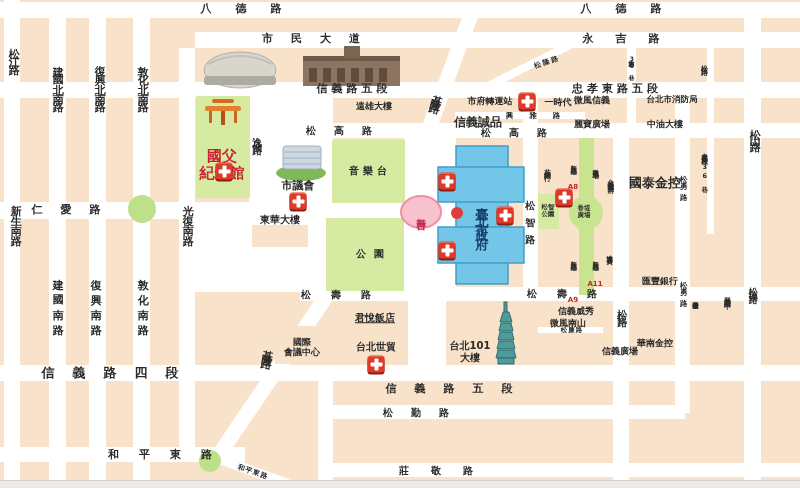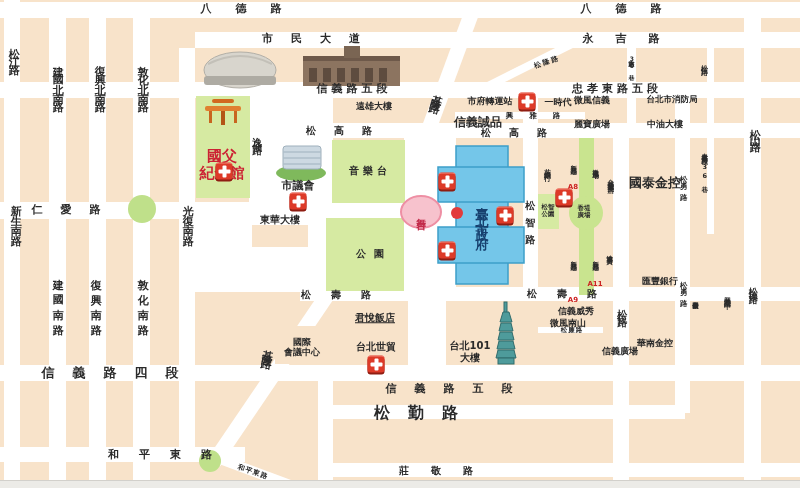--- a/index.html
+++ b/index.html
@@ -150,21 +150,21 @@
       <div class="lbl" style="left: 632px; top: 39px; font-size: 11px; letter-spacing: 22px; transform: translate(-50%, -50%);">永吉路</div>
       <div class="lbl" style="left: 354px; top: 89px; font-size: 11px; letter-spacing: 4px; transform: translate(-50%, -50%);">信義路五段</div>
       <div class="lbl" style="left: 617px; top: 89px; font-size: 11px; letter-spacing: 4px; transform: translate(-50%, -50%);">忠孝東路五段</div>
       <div class="lbl" style="left: 348px; top: 131px; font-size: 10px; letter-spacing: 18px; transform: translate(-50%, -50%);">松高路</div>
       <div class="lbl" style="left: 523px; top: 133px; font-size: 10px; letter-spacing: 18px; transform: translate(-50%, -50%);">松高路</div>
       <div class="lbl" style="left: 75px; top: 210px; font-size: 11px; letter-spacing: 18px; transform: translate(-50%, -50%);">仁愛路</div>
       <div class="lbl" style="left: 119px; top: 373px; font-size: 13px; letter-spacing: 18px; transform: translate(-50%, -50%);">信義路四段</div>
       <div class="lbl" style="left: 458px; top: 389px; font-size: 11px; letter-spacing: 18px; transform: translate(-50%, -50%);">信義路五段</div>
       <div class="lbl" style="left: 346px; top: 295px; font-size: 10px; letter-spacing: 20px; transform: translate(-50%, -50%);">松壽路</div>
       <div class="lbl" style="left: 572px; top: 294px; font-size: 10px; letter-spacing: 20px; transform: translate(-50%, -50%);">松壽路</div>
-      <div class="lbl" style="left: 425px; top: 413px; font-size: 16px; letter-spacing: 18px; transform: translate(-50%, -50%);">松勤路</div>
+      <div class="lbl" style="left: 425px; top: 413px; font-size: 10px; letter-spacing: 18px; transform: translate(-50%, -50%);">松勤路</div>
       <div class="lbl" style="left: 447px; top: 471px; font-size: 10px; letter-spacing: 22px; transform: translate(-50%, -50%);">莊敬路</div>
       <div class="lbl" style="left: 170px; top: 455px; font-size: 11px; letter-spacing: 20px; transform: translate(-50%, -50%);">和平東路</div>
       <div class="lbl" style="left: 541px; top: 116px; font-size: 7.5px; letter-spacing: 16px; transform: translate(-50%, -50%);">興雅路</div>
       <div class="lbl" style="left: 572px; top: 331px; font-size: 6.5px; letter-spacing: 1px; transform: translate(-50%, -50%);">松廉路</div>
       <div class="lbl v" style="left: 13px; top: 51px; font-size: 11px; letter-spacing: 8px; transform: translate(-50%, -50%);">松江路</div>
       <div class="lbl v" style="left: 15px; top: 216px; font-size: 11px; letter-spacing: 10px; transform: translate(-50%, -50%);">新生南路</div>
       <div class="lbl v" style="left: 57px; top: 79px; font-size: 11px; letter-spacing: 9px; transform: translate(-50%, -50%);">建國北南路</div>
       <div class="lbl v" style="left: 99px; top: 79px; font-size: 11px; letter-spacing: 9px; transform: translate(-50%, -50%);">復興北南路</div>
       <div class="lbl v" style="left: 142px; top: 79px; font-size: 11px; letter-spacing: 9px; transform: translate(-50%, -50%);">敦化北南路</div>
       <div class="lbl v" style="left: 57px; top: 300px; font-size: 11px; letter-spacing: 15px; transform: translate(-50%, -50%);">建國南路</div>

